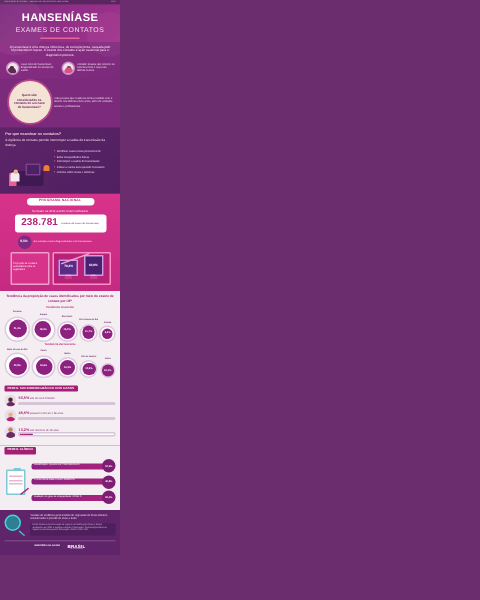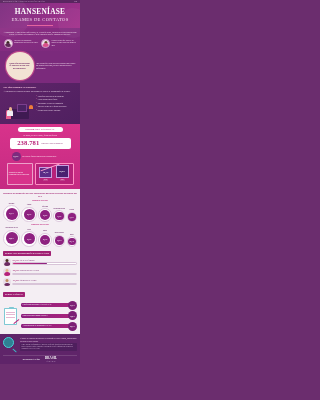--- a/index.html
+++ b/index.html
@@ -4,21 +4,21 @@
 <style>
   * { margin:0; padding:0; box-sizing:border-box; }
   html,body { width:100px; height:400px; overflow:hidden; }
   body {
     font-family:"Liberation Sans", sans-serif;
     background:#6b2d6e;
     color:#fff;
     font-size:2.2px;
     line-height:1.25;
   }
-  .page { width:80px; height:400px; position:relative; overflow:hidden;font-family:Liberation Serif, serif; }
+  .page { width:80px; height:400px; position:relative; overflow:hidden; }
 
   
   .topbar {
     height:3.2px; background:#5a2560; display:flex;
     align-items:center; justify-content:space-between;
     padding:0 3px; font-size:1.3px; color:#d9b6dd; letter-spacing:.02px;
   }
 
   
   .header {

